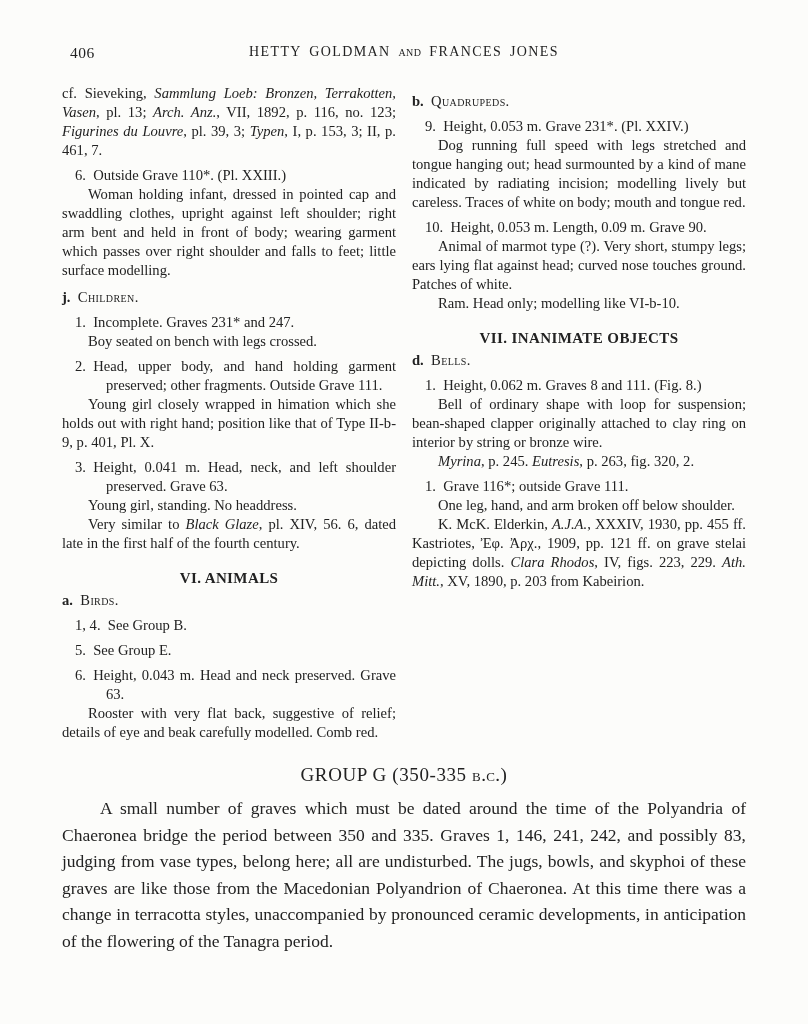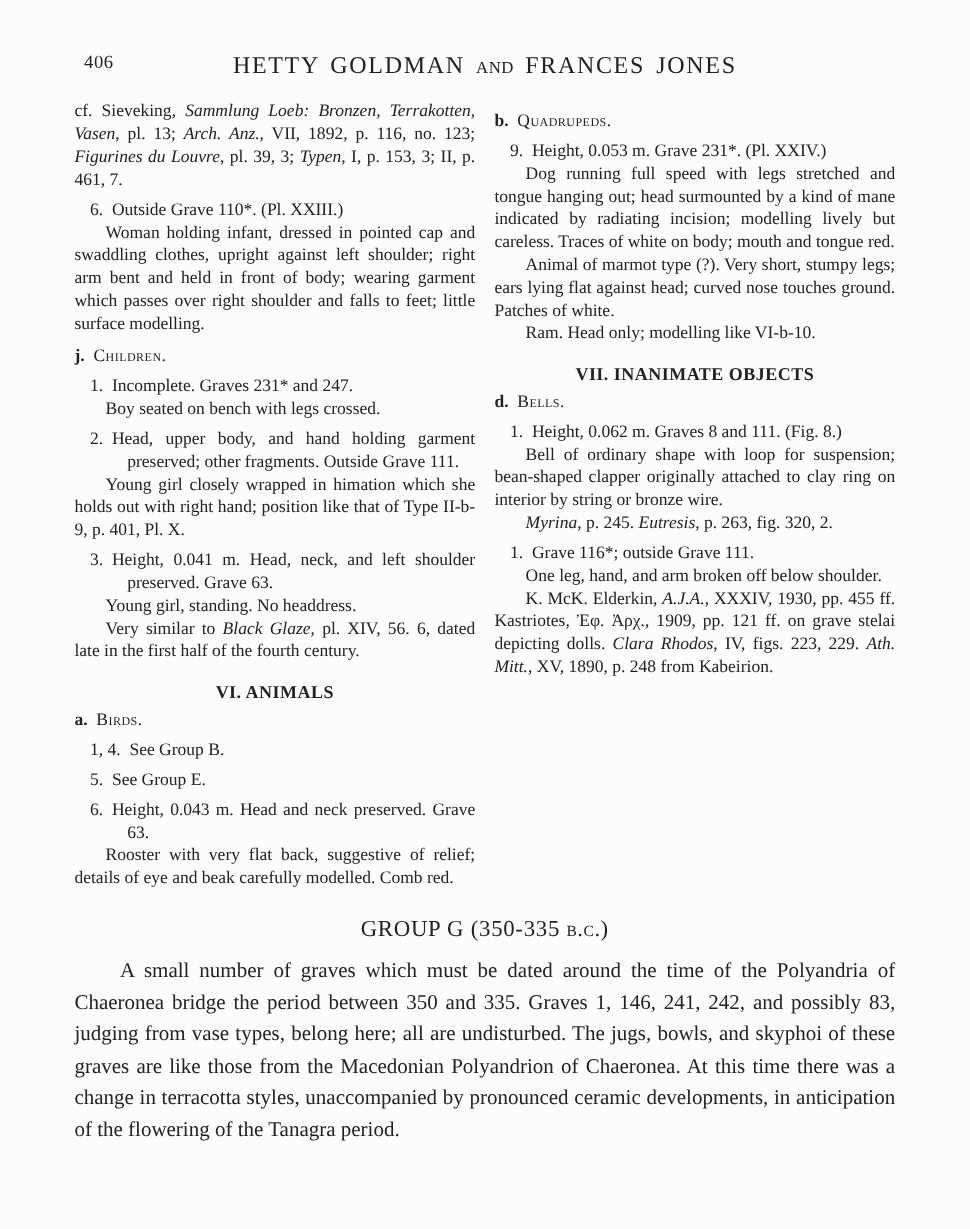--- a/index.html
+++ b/index.html
@@ -6,21 +6,21 @@
   body{
     width:808px;height:1024px;overflow:hidden;
     background:#fcfcfa;color:#222;
     font-family:"Liberation Serif","DejaVu Serif",serif;
     -webkit-font-smoothing:antialiased;
   }
   .page{position:relative;width:808px;height:1024px;background:#fcfcfa;}
   
   .page-header{position:relative;padding-top:44px;height:22px;}
   .page-number{position:absolute;left:70px;top:44px;font-size:15.5px;letter-spacing:.5px;}
-  .running-title{display:block;text-align:center;font-size:20px;letter-spacing:1.4px;word-spacing:3px;}
+  .running-title{display:block;text-align:center;font-size:14px;letter-spacing:1.4px;word-spacing:3px;}
   
   .columns{display:flex;gap:16px;padding:0 62px;margin-top:18px;}
   .col{flex:1 1 0;min-width:0;font-size:14.6px;line-height:19px;text-align:justify;}
   .para{margin:0;}
   .para.ind{text-indent:26px;}
   .num-item{margin:6px 0 0;padding-left:44px;text-indent:-31px;}
   .num-item .num{white-space:pre;}
   .cat-label{margin:8px 0 0;text-align:left;}
   .cat-label .label-letter{font-weight:bold;white-space:pre;}
   .sc{font-variant:small-caps;letter-spacing:.4px;}
@@ -59,30 +59,31 @@
         <p class="cat-label"><span class="label-letter">a. </span><span class="sc">Birds.</span></p>
         <p class="num-item"><span class="num">1, 4. </span><span>See Group B.</span></p>
         <p class="num-item"><span class="num">5. </span><span>See Group E.</span></p>
         <p class="num-item"><span class="num">6. </span><span>Height, 0.043 m.  Head and neck preserved.  Grave 63.</span></p>
         <p class="para ind"><span>Rooster with very flat back, suggestive of relief; details of eye and beak carefully modelled.  Comb red.</span></p>
       </section>
     <section class="col" id="right-col">
         <p class="cat-label"><span class="label-letter">b. </span><span class="sc">Quadrupeds.</span></p>
         <p class="num-item"><span class="num">9. </span><span>Height, 0.053 m.  Grave 231*.  (Pl. XXIV.)</span></p>
         <p class="para ind"><span>Dog running full speed with legs stretched and tongue hanging out; head surmounted by a kind of mane indicated by radiating incision; modelling lively but careless.  Traces of white on body; mouth and tongue red.</span></p>
+        <p class="num-item"><span class="num">10. </span><span>Height, 0.053 m.  Length, 0.09 m.  Grave 90.</span></p>
         <p class="para ind"><span>Animal of marmot type (?).  Very short, stumpy legs; ears lying flat against head; curved nose touches ground.  Patches of white.</span></p>
         <p class="para ind"><span>Ram.  Head only; modelling like VI-b-10.</span></p>
         <h3 class="sec-heading">VII.  INANIMATE OBJECTS</h3>
         <p class="cat-label"><span class="label-letter">d. </span><span class="sc">Bells.</span></p>
         <p class="num-item"><span class="num">1. </span><span>Height, 0.062 m.  Graves 8 and 111.  (Fig. 8.)</span></p>
         <p class="para ind"><span>Bell of ordinary shape with loop for suspension; bean-shaped clapper originally attached to clay ring on interior by string or bronze wire.</span></p>
         <p class="para ind"><span class="it">Myrina</span><span>, p. 245.  </span><span class="it">Eutresis</span><span>, p. 263, fig. 320, 2.</span></p>
         <p class="num-item"><span class="num">1. </span><span>Grave 116*; outside Grave 111.</span></p>
         <p class="para ind"><span>One leg, hand, and arm broken off below shoulder.</span></p>
-        <p class="para ind"><span>K. McK. Elderkin, </span><span class="it">A.J.A.</span><span>, XXXIV, 1930, pp. 455 ff.  Kastriotes, Ἐφ. Ἀρχ., 1909, pp. 121 ff. on grave stelai depicting dolls.  </span><span class="it">Clara Rhodos</span><span>, IV, figs. 223, 229.  </span><span class="it">Ath. Mitt.</span><span>, XV, 1890, p. 248 from Kabeirion.</span></p>
+        <p class="para ind"><span>K. McK. Elderkin, </span><span class="it">A.J.A.</span><span>, XXXIV, 1930, pp. 455 ff.  Kastriotes, Ἐφ. Ἀρχ., 1909, pp. 121 ff. on grave stelai depicting dolls.  </span><span class="it">Clara Rhodos</span><span>, IV, figs. 223, 229.  </span><span class="it">Ath. Mitt.</span><span>, XV, 1890, p. 203 from Kabeirion.</span></p>
       </section>
   </main>
 
   <section class="footer-sec">
     <h2 class="footer-heading" id="footer-heading"><span>GROUP G (350-335 </span><span class="sc">b.c.</span><span>)</span></h2>
     <p class="footer-para" id="footer-para"><span>A small number of graves which must be dated around the time of the Polyandria of Chaeronea bridge the period between 350 and 335.  Graves 1, 146, 241, 242, and possibly 83, judging from vase types, belong here; all are undisturbed.  The jugs, bowls, and skyphoi of these graves are like those from the Macedonian Polyandrion of Chaeronea.  At this time there was a change in terracotta styles, unaccompanied by pronounced ceramic developments, in anticipation of the flowering of the Tanagra period.</span></p>
   </section>
 
 </div>
 

